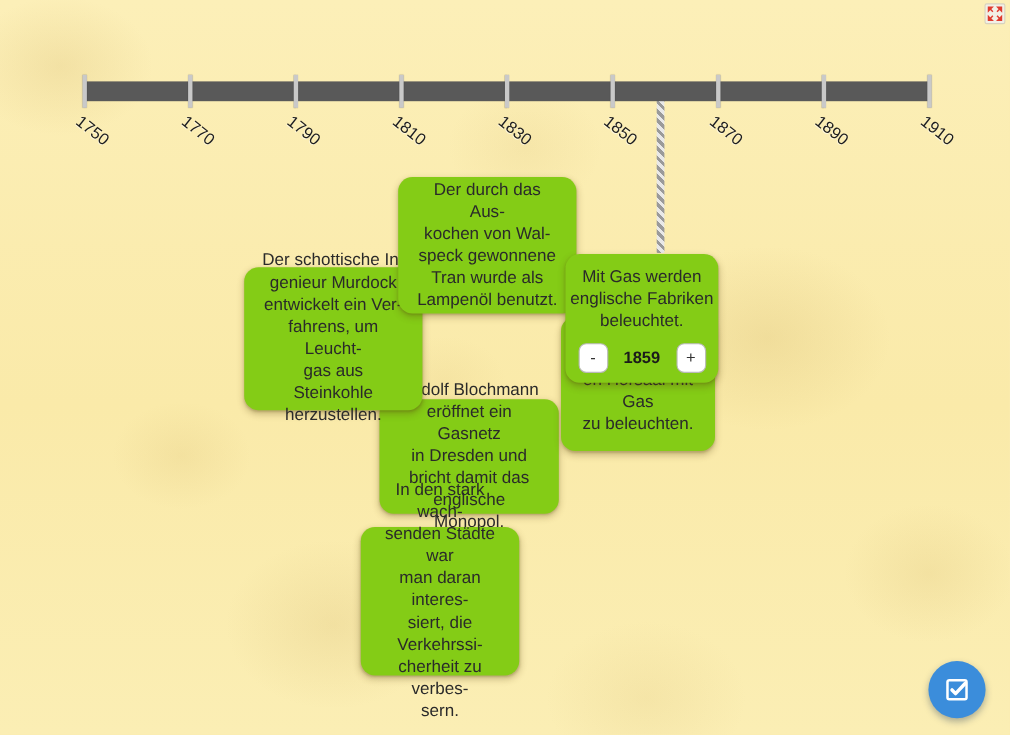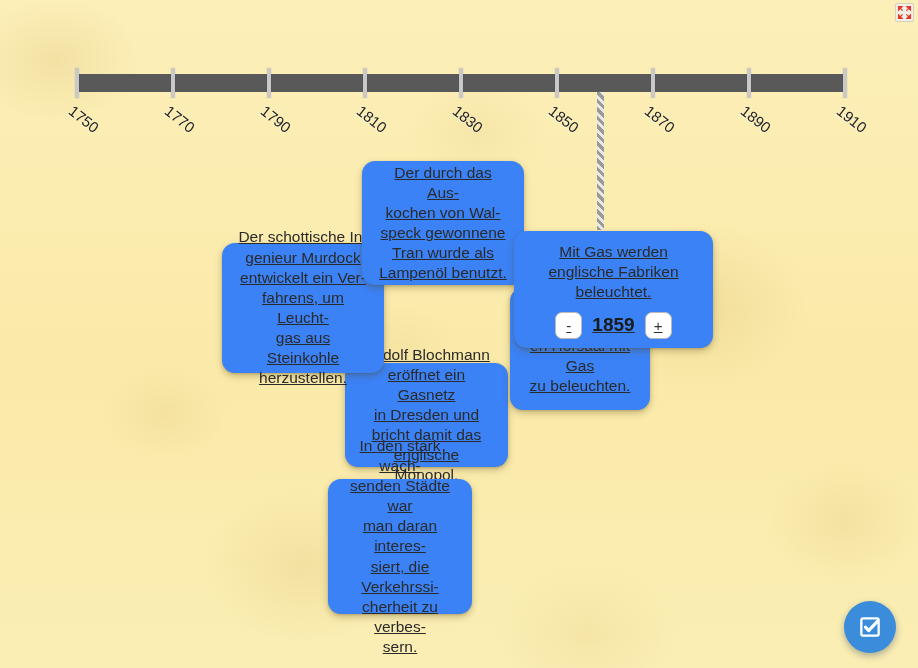--- a/index.html
+++ b/index.html
@@ -91,44 +91,43 @@
       45deg,
       #9a9a9a 0px, #9a9a9a 3px,
       #e8e8e8 3px, #e8e8e8 6px
     );
     border-radius: 1px;
   }
 
   
   .event-card {
     position: absolute;
-    background: #3b82f6;
+    background: #84cc16;
     border-radius: 13px;
     box-shadow: 0 3px 7px rgba(90,70,20,.32), 0 1px 2px rgba(90,70,20,.20);
     color: #2a2a2a;
     font-size: 15.5px;
     line-height: 1.30;
     text-align: center;
     padding: 14px 16px;
     display: flex;
     flex-direction: column;
     align-items: center;
     justify-content: center;
-    text-decoration: underline;
   }
 
   .event-card .card-text { white-space: pre-line; }
 
   
   #card-blochmann  { left: 345px; top: 363px; width: 163px; height: 104px; z-index: 5; }
   #card-maastricht { left: 510px; top: 288px; width: 140px; height: 122px; z-index: 6;
                      padding-top: 52px; justify-content: flex-end; }
   #card-murdock    { left: 222px; top: 243px; width: 162px; height: 130px; z-index: 7; }
   #card-walspeck   { left: 362px; top: 161px; width: 162px; height: 124px; z-index: 8; }
-  #card-fabriken   { left: 514px; top: 231px; width: 199px; height: 117px; z-index: 9;
+  #card-fabriken   { left: 514px; top: 231px; width: 139px; height: 117px; z-index: 9;
                      padding: 13px 0 11px; }
   #card-verkehr    { left: 328px; top: 479px; width: 144px; height: 135px; z-index: 5; }
 
   
   #year-stepper {
     display: flex;
     align-items: center;
     justify-content: center;
     gap: 10px;
     margin-top: 10px;
@@ -145,21 +144,21 @@
     color: #333;
     line-height: 1;
     cursor: pointer;
     display: flex;
     align-items: center;
     justify-content: center;
     padding: 0;
   }
 
   #year-value {
-    font-size: 19px;
+    font-size: 15px;
     font-weight: bold;
     color: #1b1b1b;
     min-width: 42px;
   }
 
   
   #fullscreen-button {
     position: absolute;
     right: 4px;
     top: 3px;

